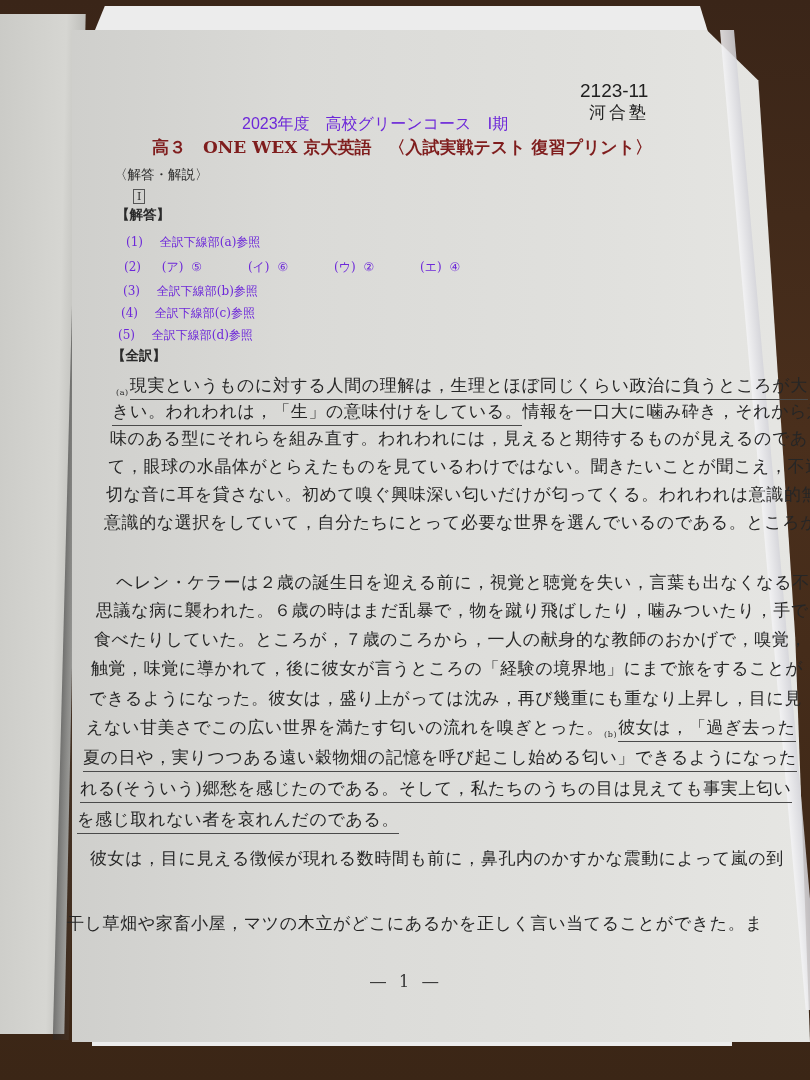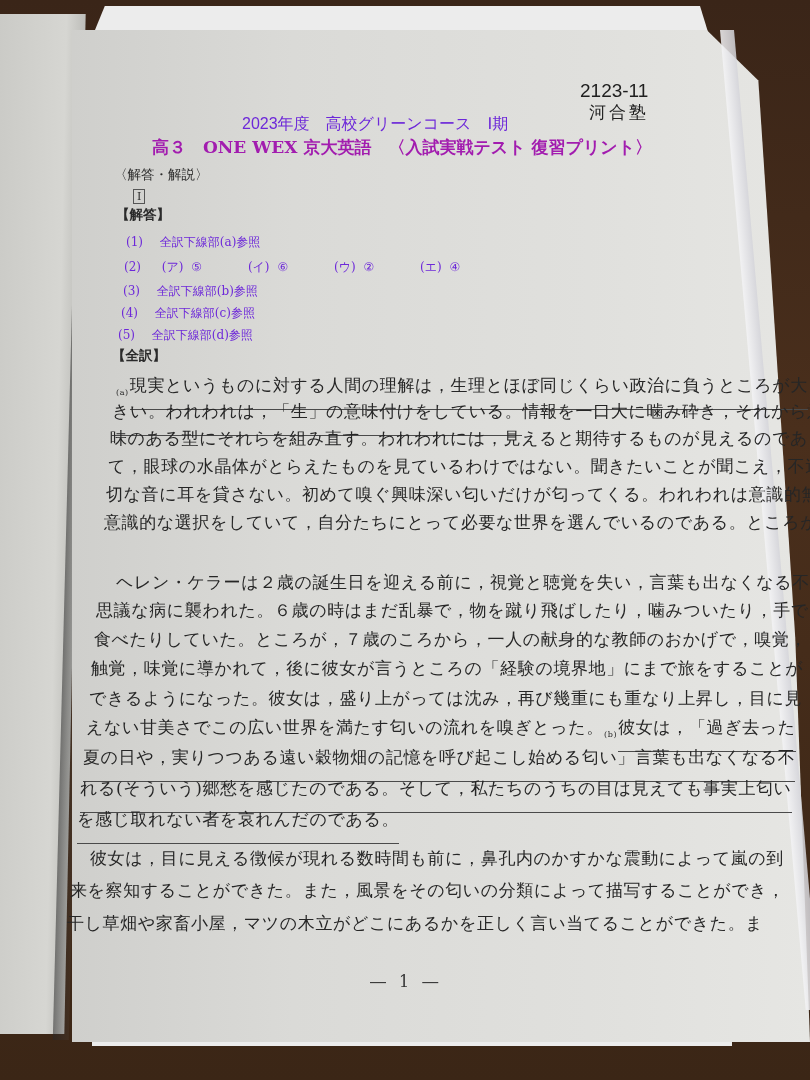--- a/index.html
+++ b/index.html
@@ -33,31 +33,31 @@
       background: linear-gradient(90deg, #f4f4f6, #d4d4da);
       transform: skew(5deg);
       transform-origin: top left;
       opacity: 0.85;
     }
     .content { position: absolute; left: 0; top: 0; width: 810px; height: 952px; color: #2a2a2a; }
     .abs { position: absolute; white-space: nowrap; }
     .doc-code { left: 580px; top: 80px; font-family: "Liberation Sans", sans-serif; font-size: 19px; color: #1e1e1e; }
     .publisher { left: 589px; top: 101px; font-family: "Liberation Sans", sans-serif; font-weight: normal; font-size: 17px; letter-spacing: 3px; color: #1e1e1e; }
     .title1 { left: 242px; top: 114px; font-family: "Liberation Sans", sans-serif; font-size: 16px; color: #6d28d9; }
-    .title2 { left: 152px; top: 136px; font-size: 17px; font-weight: bold; color: #a21caf; }
+    .title2 { left: 152px; top: 136px; font-size: 17px; font-weight: bold; color: #7f1d1d; }
     .section-label { left: 114px; top: 166px; font-size: 13.5px; }
     .box-num { left: 133px; top: 189px; font-size: 11px; border: 1px solid #555; padding: 0 3px; line-height: 13px; }
     .answer-head { left: 116px; top: 206px; font-size: 13.5px; font-weight: bold; }
     .ans { font-size: 12px; color: #6d28d9; }
     .ans .num { display: inline-block; width: 30px; }
     .ans2 span { margin-right: 4px; }
     .ans2 .gap { display: inline-block; width: 34px; }
     .zenyaku { left: 112px; top: 347px; font-size: 13.5px; font-weight: bold; }
     .body-line { font-size: 17px; letter-spacing: 0.6px; color: #262626; }
-    .ul { border-bottom: 1.4px solid #4a4a4a; padding-bottom: 14px; margin-top: 26px; }
+    .ul { border-bottom: 1.4px solid #4a4a4a; padding-bottom: 4px; margin-top: 26px; }
     .mark { font-size: 8px; vertical-align: -4px; margin-right: 1px; }
     .pagenum { left: 370px; top: 972px; font-size: 16px; color: #333; letter-spacing: 4px; }
   </style>
 </head>
 <body>
 
 <div class="left-page"></div>
 <div class="shadow-strip"></div>
 <div class="page-stack"></div>
 <div class="page"></div>
@@ -116,27 +116,26 @@
 
   <div class="abs body-line" style="left:116px; top:571px;">ヘレン・ケラーは２歳の誕生日を迎える前に，視覚と聴覚を失い，言葉も出なくなる不</div>
   <div class="abs body-line" style="left:96px; top:599px;">思議な病に襲われた。６歳の時はまだ乱暴で，物を蹴り飛ばしたり，噛みついたり，手で</div>
   <div class="abs body-line" style="left:94px; top:628px;">食べたりしていた。ところが，７歳のころから，一人の献身的な教師のおかげで，嗅覚，</div>
   <div class="abs body-line" style="left:91px; top:657px;">触覚，味覚に導かれて，後に彼女が言うところの「経験の境界地」にまで旅をすることが</div>
   <div class="abs body-line" style="left:89px; top:687px;">できるようになった。彼女は，盛り上がっては沈み，再び幾重にも重なり上昇し，目に見</div>
   <div class="abs body-line" style="left:86px; top:716px;">
     <span>えない甘美さでこの広い世界を満たす匂いの流れを嗅ぎとった。</span><span class="mark">(b)</span><span class="ul">彼女は，「過ぎ去った</span>
   </div>
   <div class="abs body-line" style="left:83px; top:746px;">
-    <span class="ul">夏の日や，実りつつある遠い穀物畑の記憶を呼び起こし始める匂い」言葉も出なくなる不</span>
+    <span class="ul">夏の日や，実りつつある遠い穀物畑の記憶を呼び起こし始める匂い」できるようになった</span>
   </div>
   <div class="abs body-line" style="left:80px; top:777px;">
     <span class="ul">れる(そういう)郷愁を感じたのである。そして，私たちのうちの目は見えても事実上匂い</span>
   </div>
   <div class="abs body-line" style="left:77px; top:808px;">
     <span class="ul">を感じ取れない者を哀れんだのである。</span>
   </div>
 
   <div class="abs body-line" style="left:90px; top:847px;">彼女は，目に見える徴候が現れる数時間も前に，鼻孔内のかすかな震動によって嵐の到</div>
-  <div class="abs body-line" style="left:70px; top:879px;">来を察知することができた。また，風景をその匂いの分類によって描写することができ，</div>
   <div class="abs body-line" style="left:67px; top:912px;">干し草畑や家畜小屋，マツの木立がどこにあるかを正しく言い当てることができた。ま</div>
 
   <div class="abs pagenum">― 1 ―</div>
 </div>
 
 </body></html>

